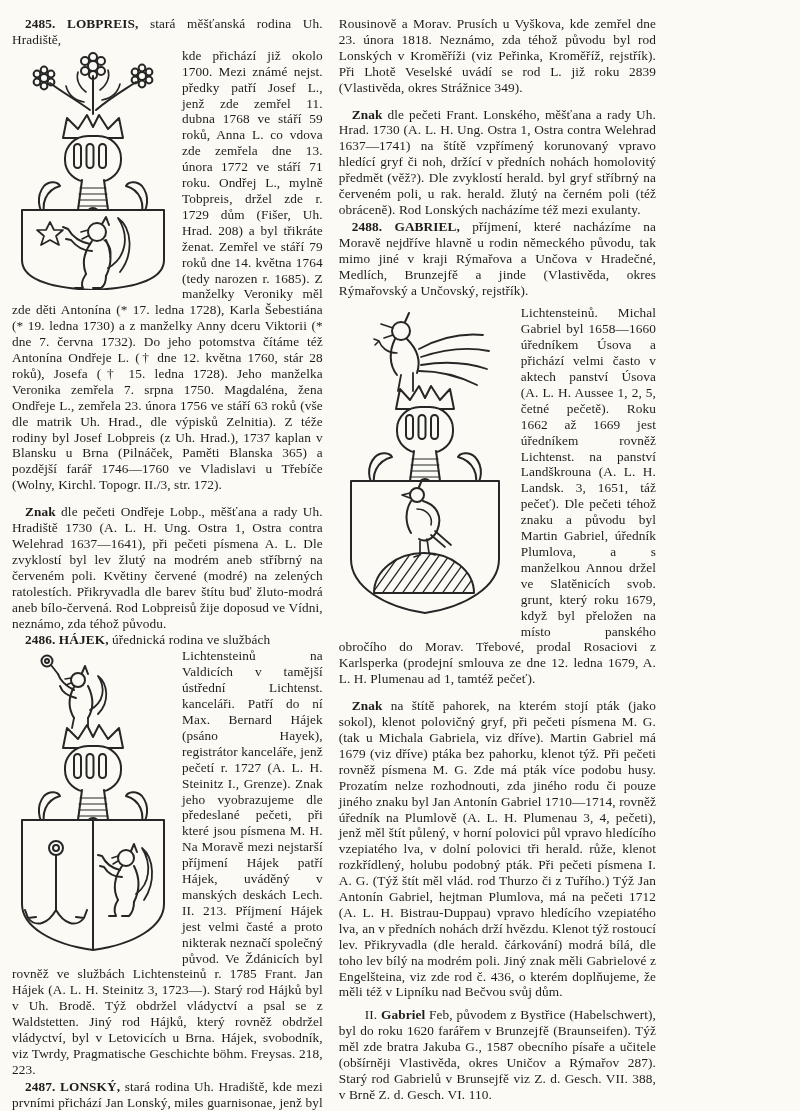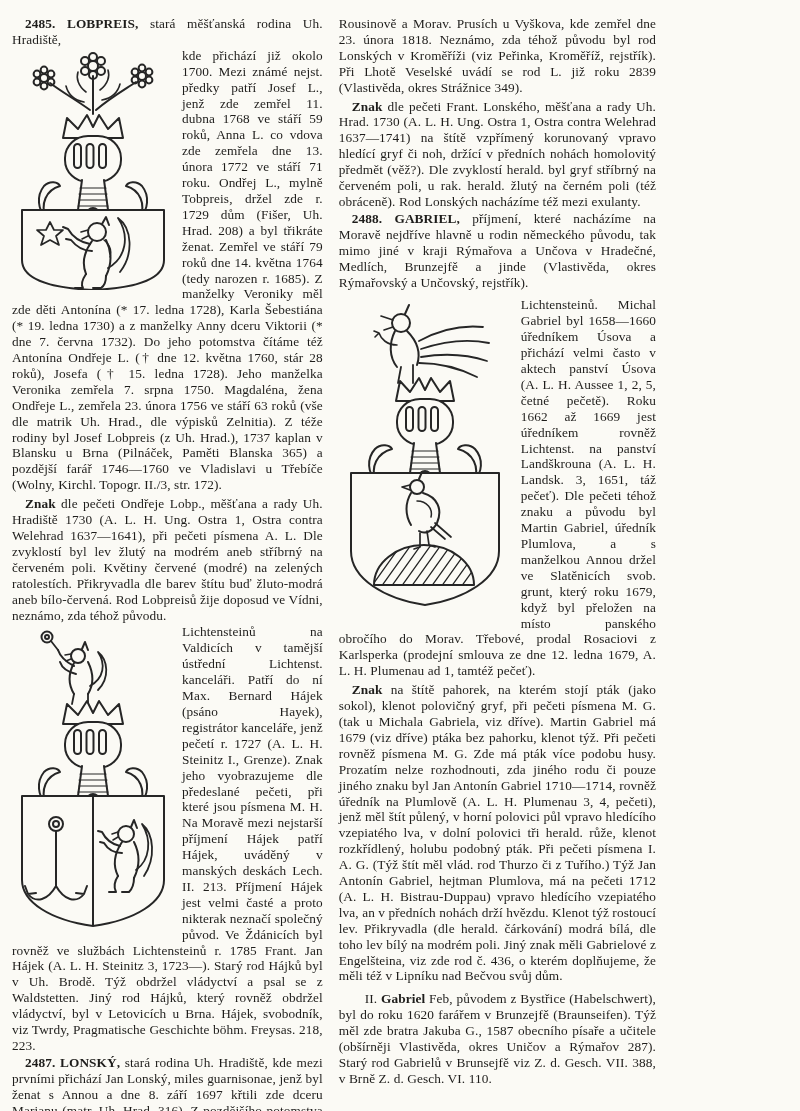--- a/index.html
+++ b/index.html
@@ -19,21 +19,21 @@
   .para {
     text-align: justify;
     font-size: 13.3px;
     line-height: 15.9px;
     letter-spacing: 0.1px;
     margin: 0;
   }
   .entry { clear: both; margin-top: 1px; }
   .entry:first-child { margin-top: 0; }
   .sub { margin-top: 7px; }
-  .znak { margin-top: 3px; }
+  .znak { margin-top: 11px; }
   .ind1 { text-indent: 13px; }
   .ind2 { text-indent: 26px; }
   .b { font-weight: bold; }
   .arms {
     float: left;
     margin: 4px 10px 2px 2px;
   }
   .arms svg { display: block; }
   .pagenum {
     position: absolute;
@@ -118,20 +118,24 @@
           </span>
           <span>kde přichází již okolo 1700. Mezi známé nejst. předky patří Josef L., jenž zde zemřel 11. dubna 1768 ve stáří 59 roků, Anna L. co vdova zde zemřela dne 13. února 1772 ve stáří 71 roku. Ondřej L., mylně Tobpreis, držel zde r. 1729 dům (Fišer, Uh. Hrad. 208) a byl třikráte ženat. Zemřel ve stáří 79 roků dne 14. května 1764 (tedy narozen r. 1685). Z manželky Veroniky měl zde děti Antonína (* 17. ledna 1728), Karla Šebestiána (* 19. ledna 1730) a z manželky Anny dceru Viktorii (* dne 7. června 1732). Do jeho potomstva čítáme též Antonína Ondřeje L. († dne 12. května 1760, stár 28 roků), Josefa († 15. ledna 1728). Jeho manželka Veronika zemřela 7. srpna 1750. Magdaléna, žena Ondřeje L., zemřela 23. února 1756 ve stáří 63 roků (vše dle matrik Uh. Hrad., dle výpisků Zelnitia). Z téže rodiny byl Josef Lobpreis (z Uh. Hrad.), 1737 kaplan v Blansku u Brna (Pilnáček, Paměti Blanska 365) a pozdější farář 1746—1760 ve Vladislavi u Třebíče (Wolny, Kirchl. Topogr. II./3, str. 172).</span>
         </div>
         <div class="para ind1 znak">
           <span class="b">Znak</span>
           <span>dle pečeti Ondřeje Lobp., měšťana a rady Uh. Hradiště 1730 (A. L. H. Ung. Ostra 1, Ostra contra Welehrad 1637—1641), při pečeti písmena A. L. Dle zvyklostí byl lev žlutý na modrém aneb stříbrný na červeném poli. Květiny červené (modré) na zelených ratolestích. Přikryvadla dle barev štítu buď žluto-modrá aneb bílo-červená. Rod Lobpreisů žije doposud ve Vídni, neznámo, zda téhož původu.</span>
         </div>
       </section>
 
       <section class="entry">
+        <div class="para ind1">
+          <span class="b">2486. HÁJEK,</span>
+          <span>úřednická rodina ve službách</span>
+        </div>
         <div class="para">
           <span class="arms">
             <svg width="158" height="300" viewBox="0 0 158 300" xmlns="http://www.w3.org/2000/svg">
               <g stroke="#262626" stroke-width="2" fill="none" stroke-linecap="round" stroke-linejoin="round">
 
                 <circle cx="33" cy="9" r="5.5"></circle>
                   <circle cx="33" cy="9" r="2"></circle>
                 <path d="M44,22 L37,13" stroke-width="1.8"></path>
                 <circle cx="64" cy="28" r="7"></circle>
                 <path d="M68,21 L71,14 L74,22"></path>

